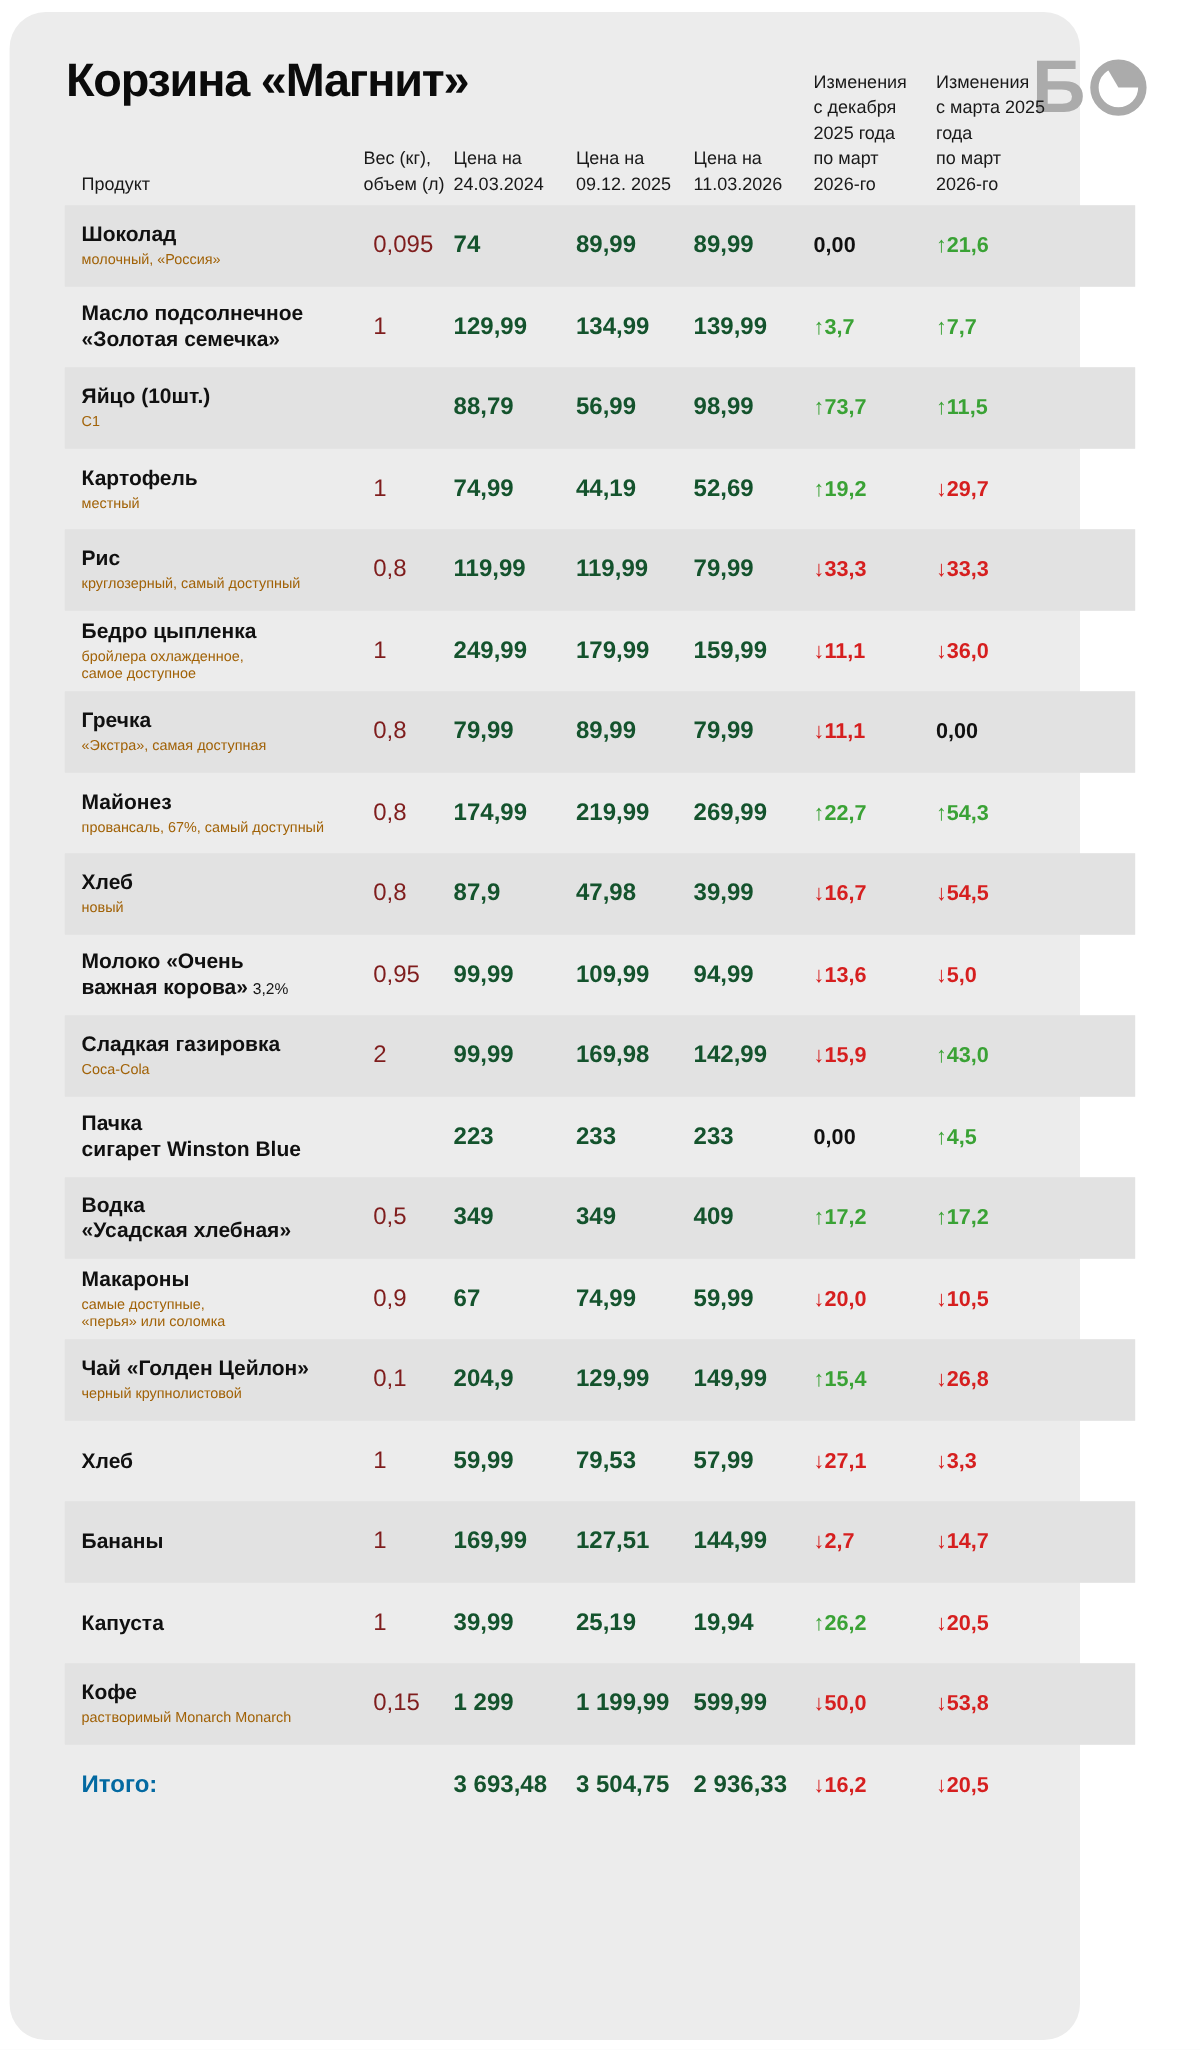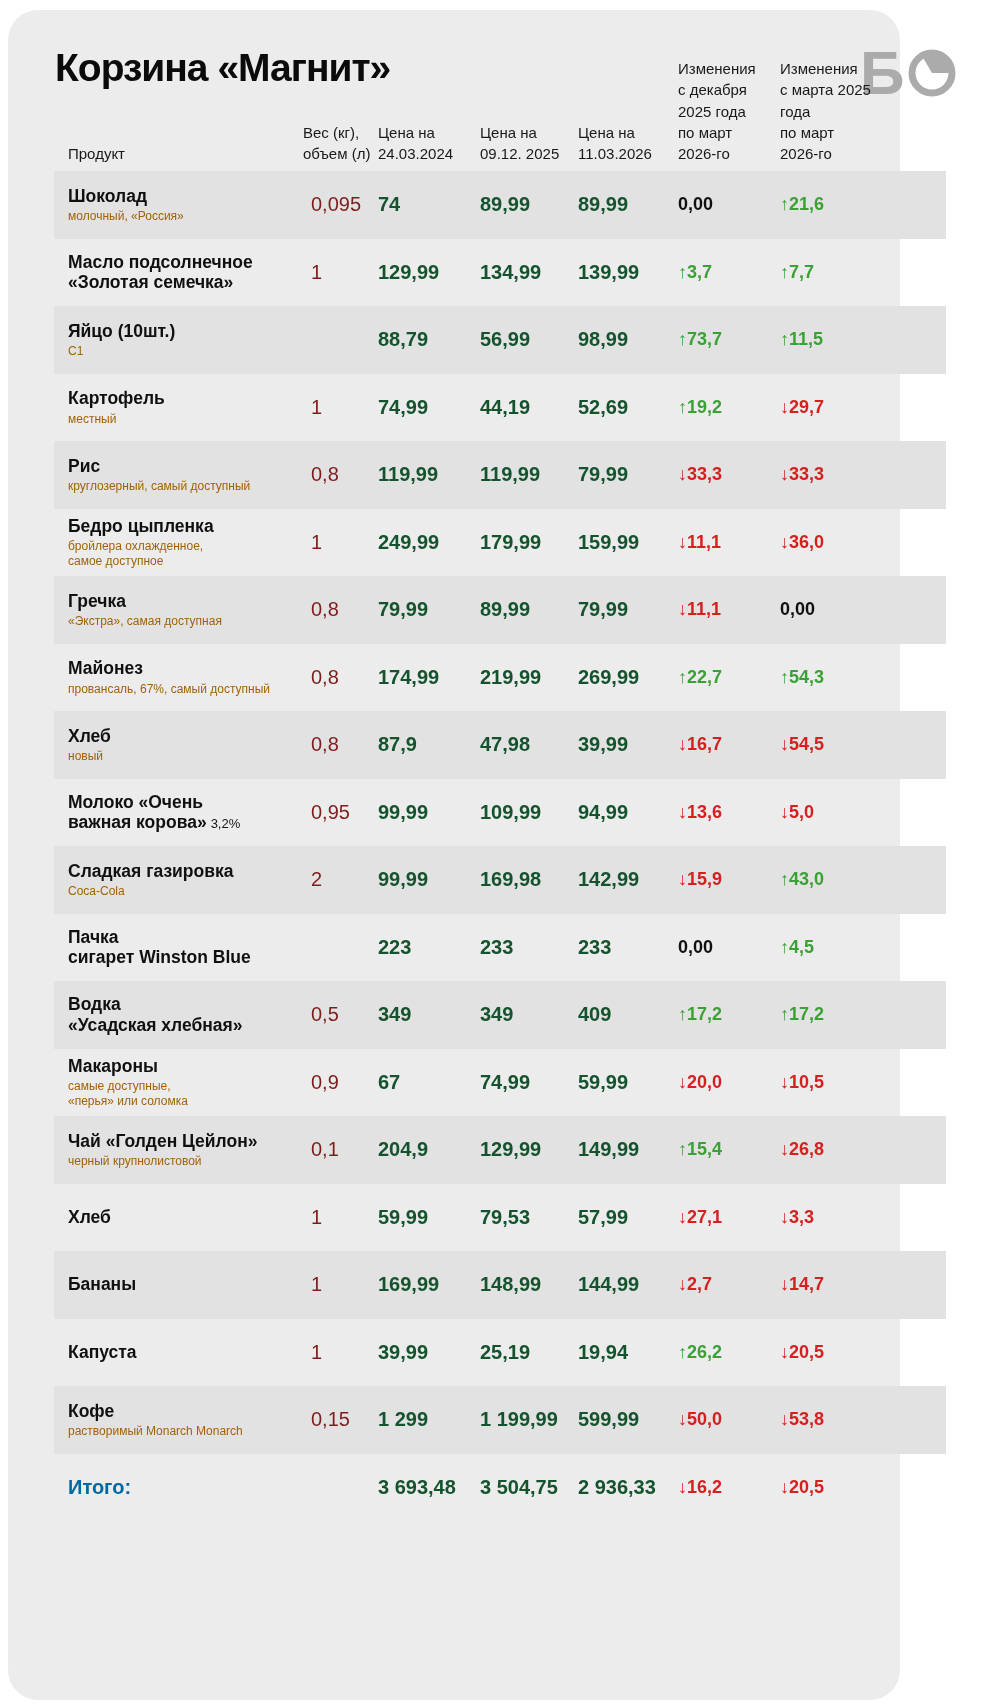--- a/index.html
+++ b/index.html
@@ -258,21 +258,21 @@
         <div class="cell price">57,99</div>
         <div class="cell chg down">↓27,1</div>
         <div class="cell chg down">↓3,3</div>
       </div>
       <div class="row shaded">
         <div class="cell product">
           <div class="pname-wrap"><span class="pname">Бананы</span></div>
         </div>
         <div class="cell weight">1</div>
         <div class="cell price">169,99</div>
-        <div class="cell price">148,99</div>
+        <div class="cell price">127,51</div>
         <div class="cell price">144,99</div>
         <div class="cell chg down">↓2,7</div>
         <div class="cell chg down">↓14,7</div>
       </div>
       <div class="row">
         <div class="cell product">
           <div class="pname-wrap"><span class="pname">Капуста</span></div>
         </div>
         <div class="cell weight">1</div>
         <div class="cell price">39,99</div>

